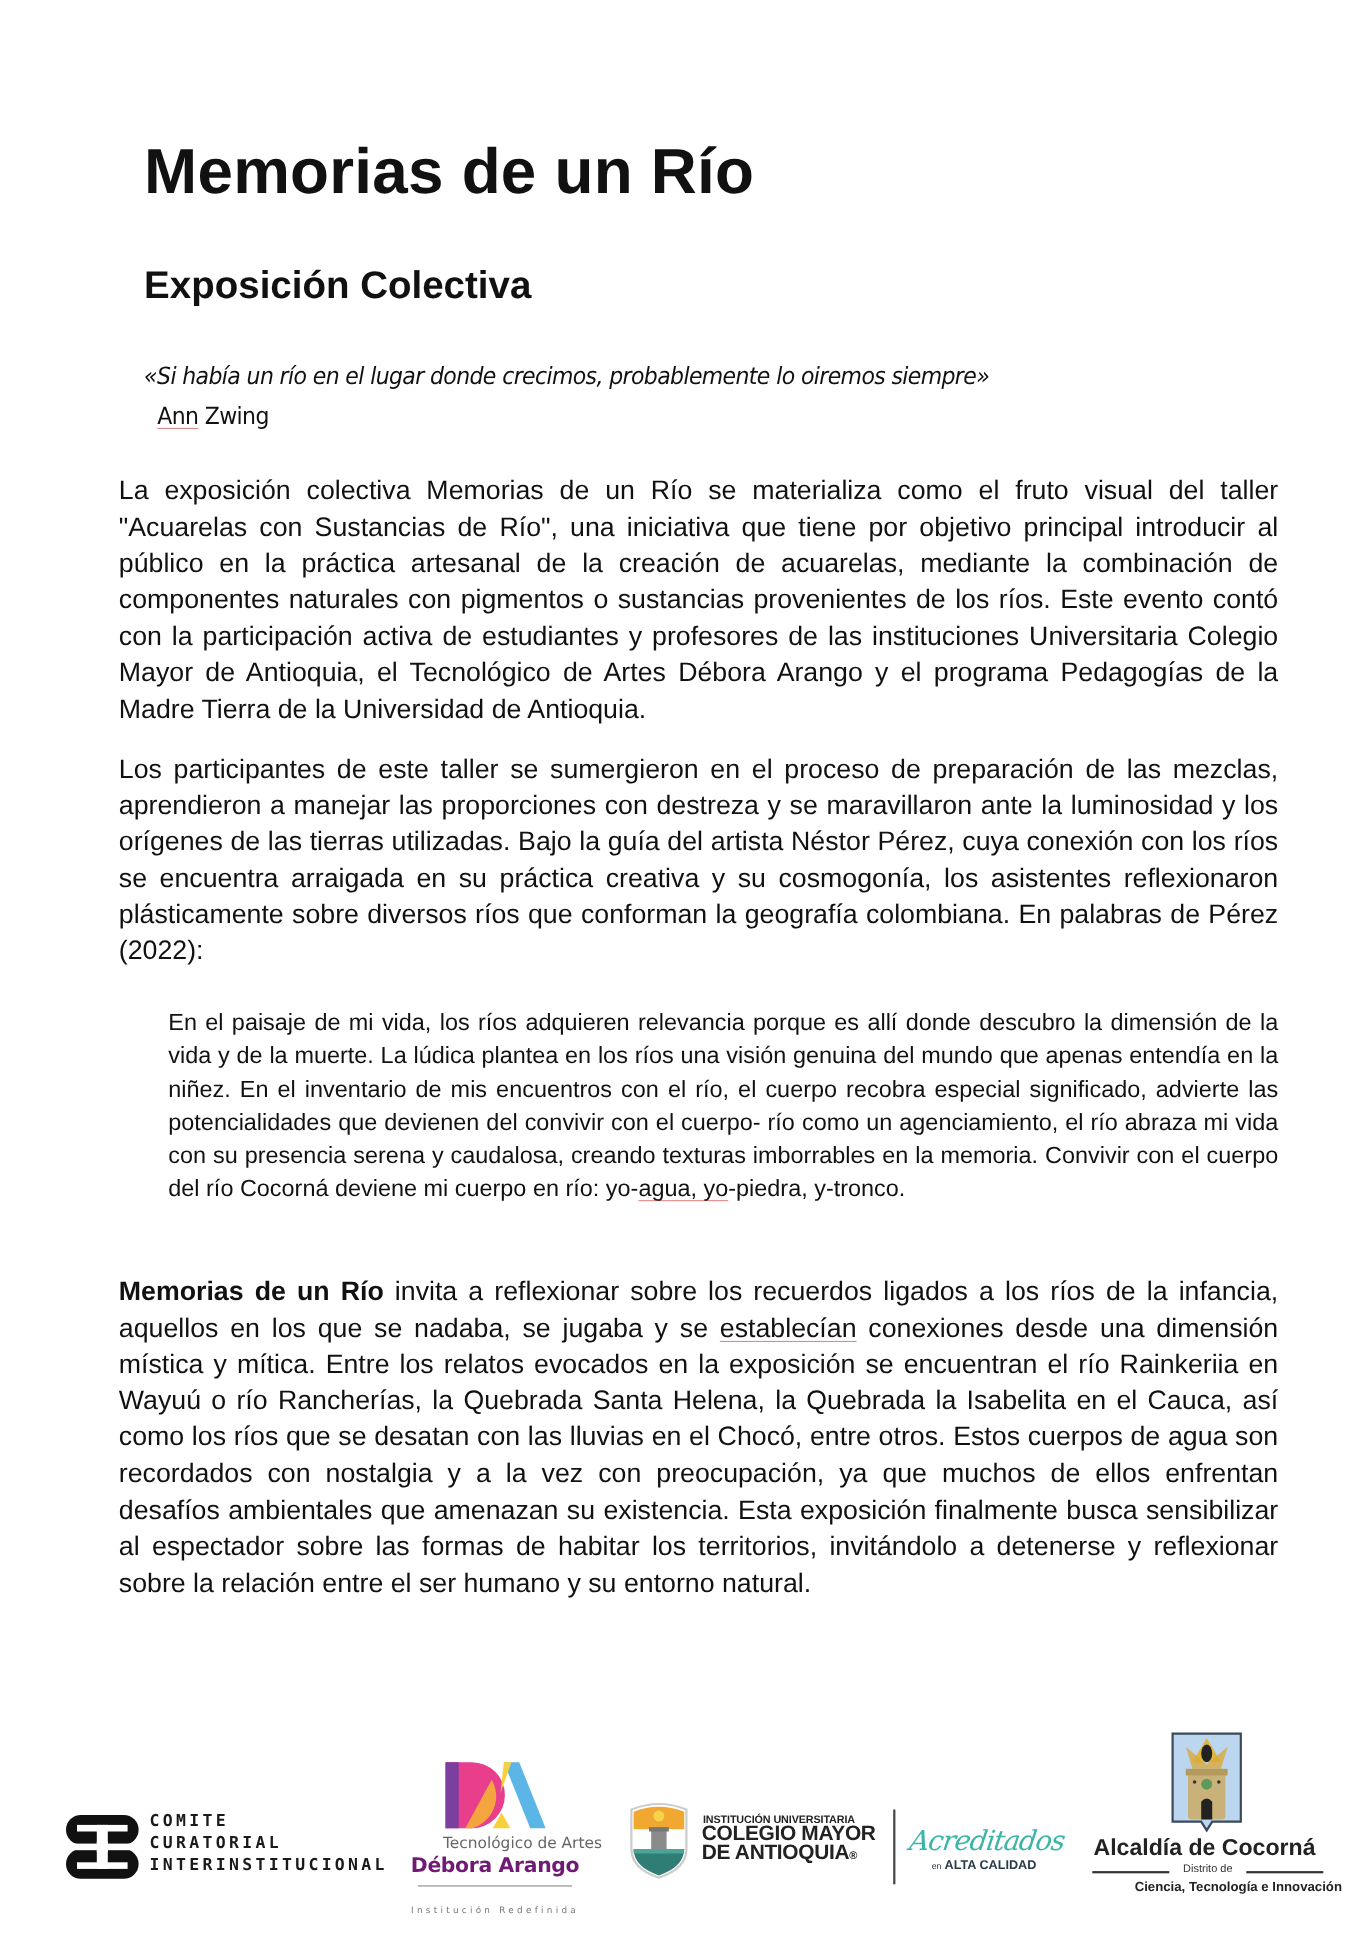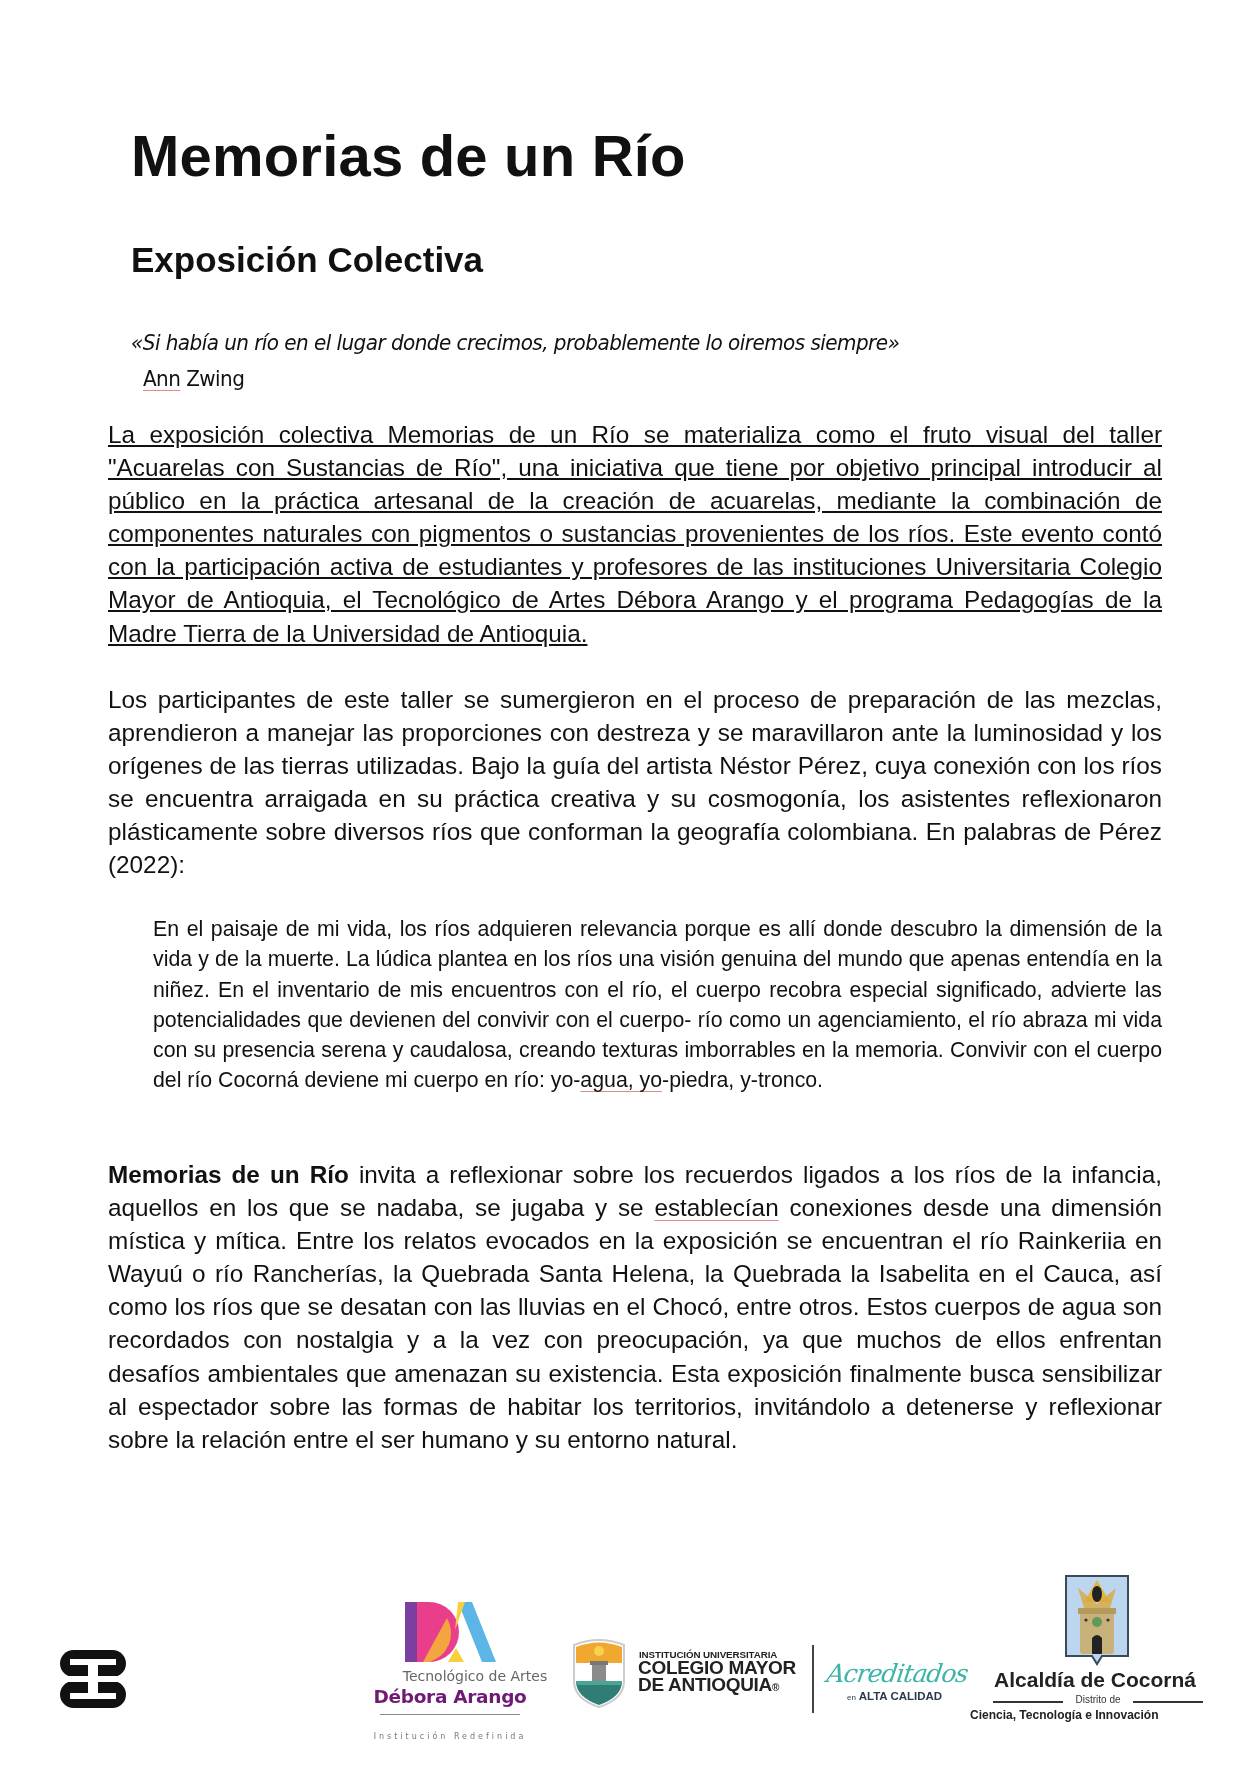--- a/index.html
+++ b/index.html
@@ -3,21 +3,21 @@
 <meta charset="utf-8">
 <style>
   html, body { margin: 0; padding: 0; background: #ffffff; }
   body { width: 1244px; height: 1778px; position: relative; overflow: hidden; color: #111; }
   .title { position: absolute; left: 131px; top: 122px; font-family: "Liberation Sans", sans-serif; font-weight: bold; font-size: 58px; letter-spacing: 0.2px; margin: 0; color: #111; }
   .subtitle { position: absolute; left: 131px; top: 240px; font-family: "Liberation Sans", sans-serif; font-size: 35px; color: #111; margin: 0; }
   .epigraph { position: absolute; left: 131px; top: 330px; font-family: "DejaVu Sans", sans-serif; font-style: italic; font-size: 21.5px; color: #111; letter-spacing: -0.6px; transform: scaleX(0.93); transform-origin: left; white-space: nowrap; }
   .epigraph-author { position: absolute; left: 143px; top: 366px; font-family: "DejaVu Sans", sans-serif; font-size: 21.5px; color: #111; letter-spacing: -0.6px; transform: scaleX(0.93); transform-origin: left; white-space: nowrap; }
   .spell { text-decoration: underline; text-decoration-color: #e08a8a; text-decoration-thickness: 1px; text-underline-offset: 4px; }
   .body-p { position: absolute; left: 108px; width: 1054px; font-family: "Liberation Sans", sans-serif; font-size: 24.3px; line-height: 33.1px; text-align: justify; margin: 0; color: #111; }
-  .p1 { top: 418px; text-decoration: underline; }
+  .p1 { top: 430px; }
   .p2 { top: 683px; }
   .block-quote { position: absolute; left: 153px; width: 1009px; top: 914px; font-family: "Liberation Sans", sans-serif; font-size: 21.3px; line-height: 30.3px; text-align: justify; margin: 0; color: #111; }
   .p3 { top: 1158px; }
   .p3 b { font-weight: bold; }
 
   .footer-logos { position: absolute; left: 0; top: 1560px; width: 1244px; height: 180px; }
   .logo { position: absolute; }
   .cci { left: 58px; top: 82px; width: 290px; height: 70px; }
   .cci-mark { position: absolute; left: 0; top: 6px; width: 70px; height: 62px; }
   .cci-text { position: absolute; left: 78px; top: 3px; font-family: "DejaVu Sans Mono", monospace; font-weight: bold; font-size: 15px; line-height: 20px; letter-spacing: 3px; color: #1a1a1a; }
@@ -38,21 +38,21 @@
   .cma-acr { position: absolute; left: 257px; top: 22px; font-family: "DejaVu Serif", serif; font-style: italic; font-size: 25px; color: #3ab5a8; white-space: nowrap; letter-spacing: -1px; transform: skewX(-8deg); }
   .cma-alta { position: absolute; left: 258px; top: 53px; font-family: "Liberation Sans", sans-serif; font-weight: bold; font-size: 11.5px; color: #2a3a4a; white-space: nowrap; }
   .cma-alta small { font-size: 8px; font-weight: normal; padding-left: 19px; }
 
   .alc { left: 960px; top: 0; width: 240px; height: 180px; }
   .alc-shield { position: absolute; left: 104px; top: 14px; width: 66px; height: 92px; }
   .alc-t1 { position: absolute; left: 20px; top: 108px; width: 230px; text-align: center; font-family: "Liberation Sans", sans-serif; font-weight: bold; font-size: 21px; color: #222; white-space: nowrap; }
   .alc-rule-l { position: absolute; left: 33px; top: 141px; width: 70px; height: 2px; background: #333; }
   .alc-rule-r { position: absolute; left: 173px; top: 141px; width: 70px; height: 2px; background: #333; }
   .alc-t2 { position: absolute; left: 103px; top: 134px; width: 70px; text-align: center; font-family: "Liberation Sans", sans-serif; font-size: 10px; color: #333; white-space: nowrap; }
-  .alc-t3 { position: absolute; left: 10px; top: 148px; width: 250px; text-align: left; font-family: "Liberation Sans", sans-serif; font-weight: bold; font-size: 12px; color: #222; white-space: nowrap; }
+  .alc-t3 { position: absolute; left: 10px; top: 148px; width: 250px; text-align: right; font-family: "Liberation Sans", sans-serif; font-weight: bold; font-size: 12px; color: #222; white-space: nowrap; }
 </style>
 </head>
 <body>
 
 <h1 class="title">Memorias de un Río</h1>
 <h2 class="subtitle">Exposición Colectiva</h2>
 
 <div class="epigraph">«Si había un río en el lugar donde crecimos, probablemente lo oiremos siempre»</div>
 <div class="epigraph-author"><span class="spell">Ann</span><span> Zwing</span></div>
 
@@ -68,20 +68,25 @@
   <div class="logo cci">
     <svg class="cci-mark" viewBox="0 0 70 62">
       <rect x="2" y="2" width="66" height="27" rx="13.5" fill="#111"></rect>
       <rect x="2" y="33" width="66" height="27" rx="13.5" fill="#111"></rect>
       <rect x="12" y="11" width="46" height="6" fill="#fff"></rect>
       <rect x="12" y="45" width="46" height="6" fill="#fff"></rect>
       <rect x="30" y="11" width="10" height="40" fill="#fff"></rect>
       <rect x="2" y="28" width="66" height="6" fill="#fff"></rect>
       <rect x="30" y="26" width="10" height="10" fill="#fff"></rect>
     </svg>
+    <div class="cci-text">
+      <div>COMITE</div>
+      <div>CURATORIAL</div>
+      <div>INTERINSTITUCIONAL</div>
+    </div>
   </div>
 
   <div class="logo dab">
     <svg class="dab-mark" viewBox="0 0 95 64">
       <path d="M2 2 L26 2 A30 30 0 0 1 26 62 L2 62 Z" fill="#e83e8c"></path>
       <path d="M2 2 L14 2 L14 62 L2 62 Z" fill="#7b3fa0"></path>
       <path d="M44 18 A30 30 0 0 1 26 62 L20 62 Z" fill="#f4a540"></path>
       <path d="M55 2 L69 2 L93 62 L79 62 Z" fill="#5bb5e6"></path>
       <path d="M55 2 L62 2 L52 30 Z" fill="#f7d03c"></path>
       <path d="M53 48 L61 62 L45 62 Z" fill="#f7d03c"></path>

